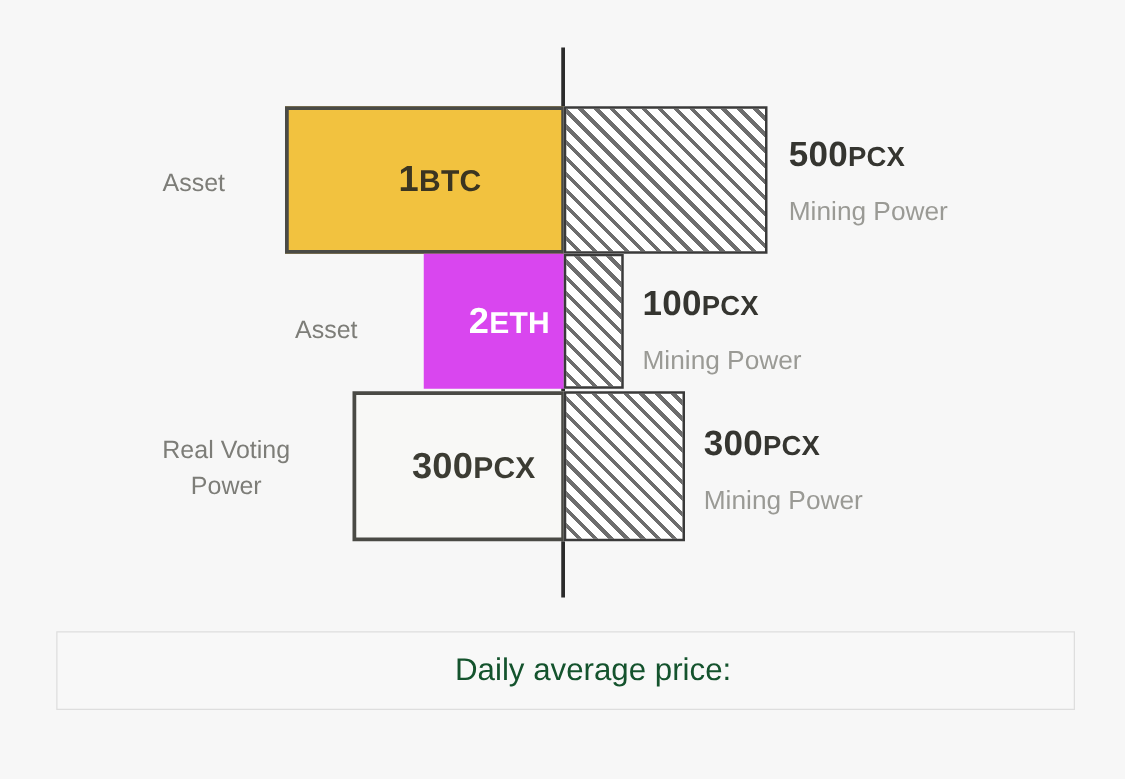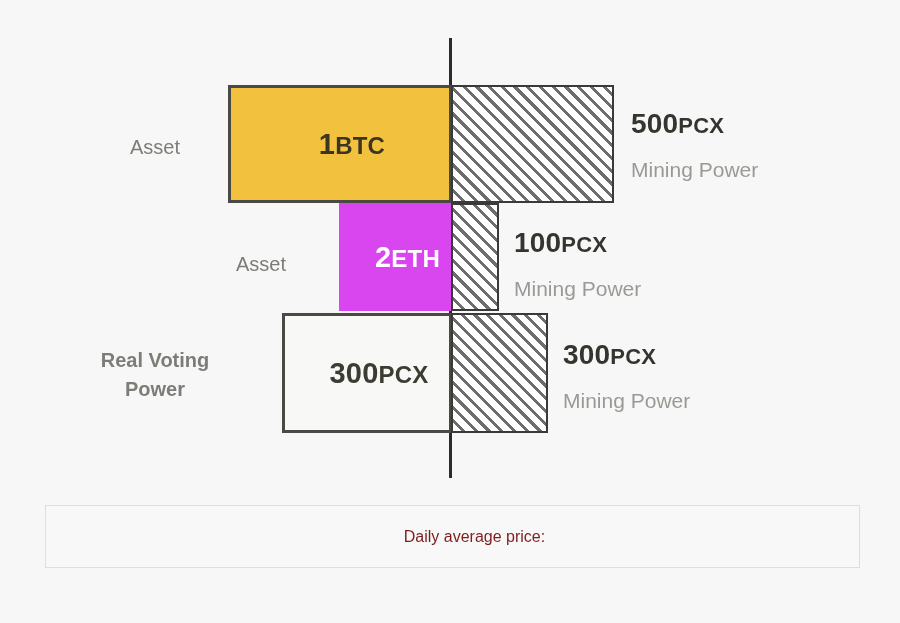--- a/index.html
+++ b/index.html
@@ -122,24 +122,23 @@
     left: 90px;
     top: 133px;
     width: 130px;
   }
   .cap-asset-eth {
     left: 196px;
     top: 250px;
     width: 130px;
   }
   .cap-voting {
-    left: 48px;
+    left: 74px;
     top: 346px;
     width: 214px;
-    font-weight: bold;
   }
 
   
   .anno {
     position: absolute;
     white-space: nowrap;
   }
   .anno .amount {
     color: #353530;
     font-size: 28px;
@@ -167,22 +166,22 @@
     height: 63px;
     box-sizing: border-box;
     border: 1px solid #dedede;
     background: #f8f8f8;
     display: flex;
     align-items: center;
     justify-content: center;
     gap: 14px;
   }
   .footer .label {
-    color: #7f1d1d;
-    font-size: 16px;
+    color: #14532d;
+    font-size: 25px;
     margin-left: 44px;
   }
   .footer .value {
     color: #6e6e6e;
     font-size: 24px;
   }
 </style>
 </head>
 <body>
 

